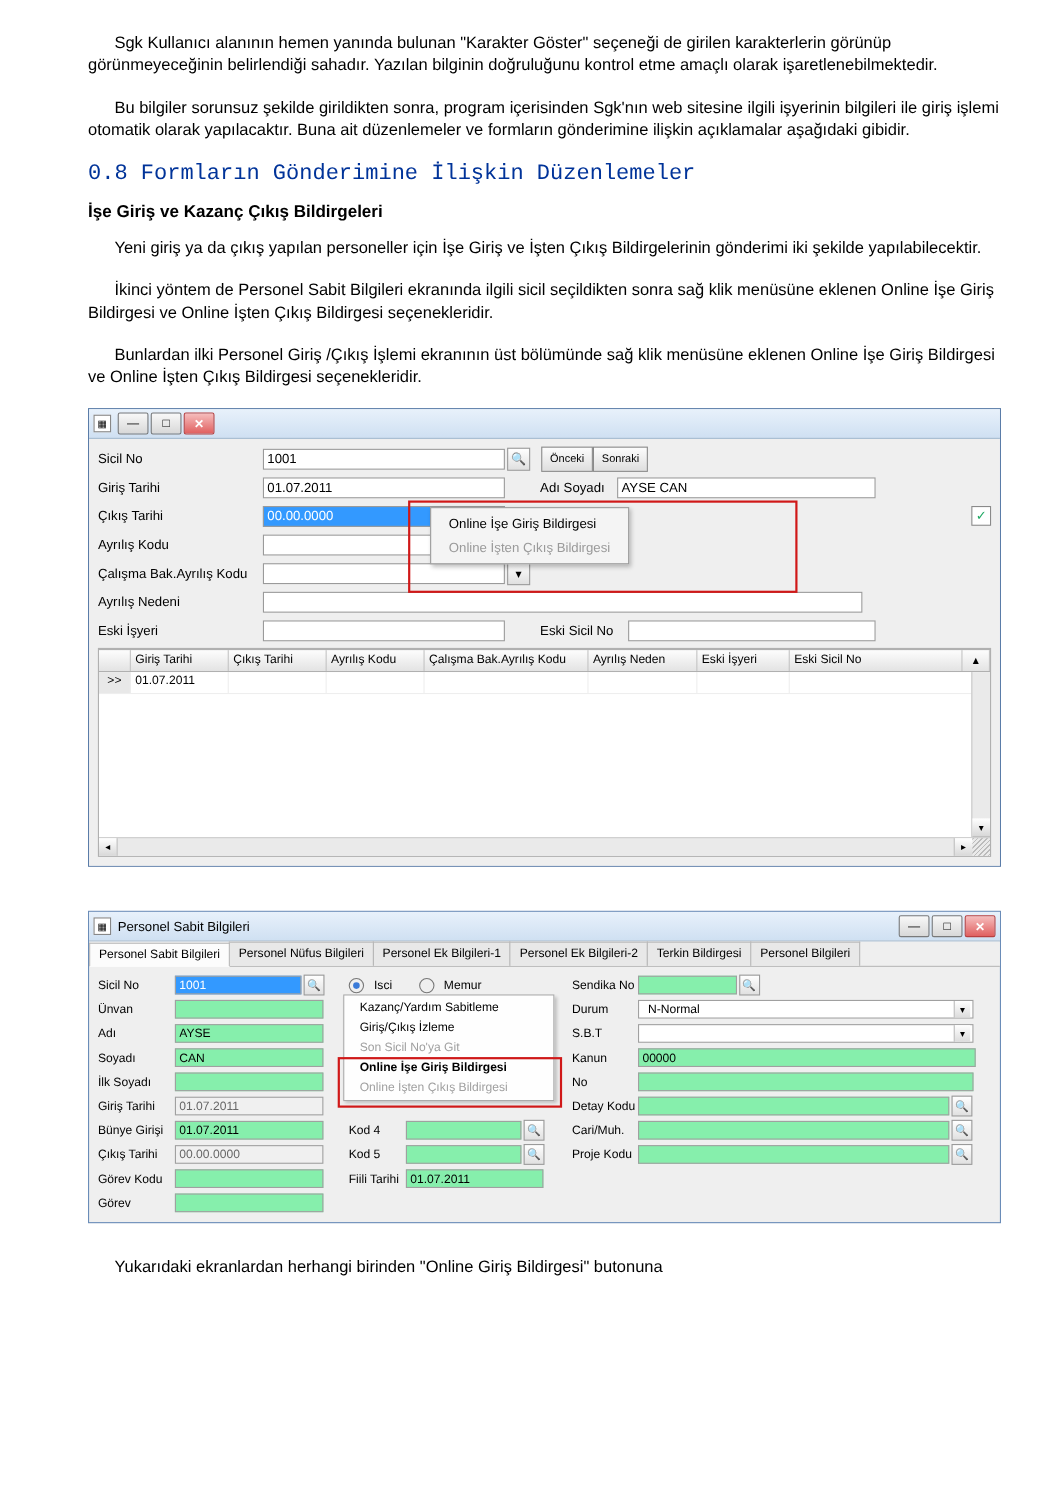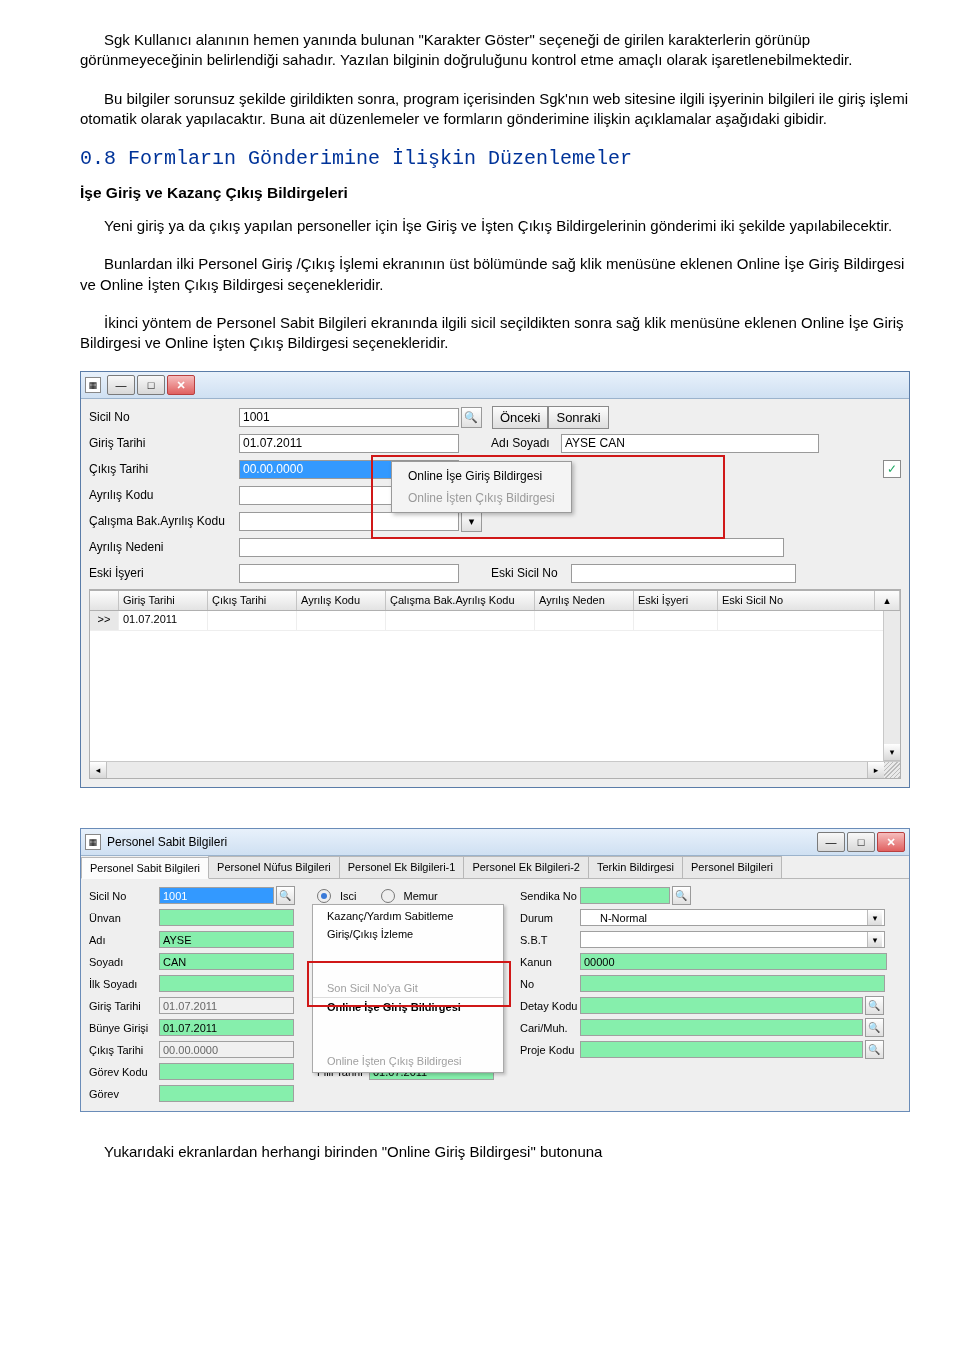--- a/index.html
+++ b/index.html
@@ -48,21 +48,21 @@
     display:flex;align-items:center;justify-content:center;font-size:11px;
   }
   .wb.close{background:linear-gradient(#f6bdbd,#e06060);border-color:#b84040;color:#fff;font-weight:bold;}
   .formarea{background:#efefef;padding:6px 8px 8px 8px;}
   .row{display:flex;align-items:center;height:24px;margin-bottom:2px;}
   .lbl{width:150px;font-size:12px;}
   .lblnarrow{width:70px;font-size:12px;}
   .inp{height:19px;border:1px solid #9a9a9a;background:#fff;font-size:12px;padding:0 3px;box-sizing:border-box;}
   .inp-sel{background:#3399ff;color:#fff;}
   .sq{width:19px;height:19px;border:1px solid #9a9a9a;background:linear-gradient(#fff,#e0e0e0);display:flex;align-items:center;justify-content:center;font-size:11px;margin-left:2px;}
-  .btn{height:21px;border:1px solid #8a8a8a;background:linear-gradient(#fcfcfc,#dedede);font-size:13px;padding:0 7px;display:flex;align-items:center;}
+  .btn{height:21px;border:1px solid #8a8a8a;background:linear-gradient(#fcfcfc,#dedede);font-size:10px;padding:0 7px;display:flex;align-items:center;}
   .ctxmenu{
     position:absolute;background:#f4f4f4;border:1px solid #9a9a9a;
     box-shadow:2px 2px 4px rgba(0,0,0,0.25);
     font-size:12px;padding:3px 0;
   }
   .ctxmenu .mi{padding:4px 16px;white-space:nowrap;}
   .ctxmenu .mi.dis{color:#9a9a9a;}
   .redbox{border:2px solid #d01818;}
   .gridhead{
     display:flex;background:linear-gradient(#fdfdfd,#e3e3e3);
@@ -93,43 +93,43 @@
   .s2body{padding:6px 8px;display:flex;gap:18px;position:relative;}
   .col{display:flex;flex-direction:column;}
   .r2{display:flex;align-items:center;height:21px;margin-bottom:1px;}
   .l2{width:70px;font-size:11px;}
   .l2b{width:60px;font-size:11px;}
   .l2m{width:52px;font-size:11px;}
   .i2{height:17px;border:1px solid #a0a0a0;background:#86efac;font-size:11px;padding:0 3px;box-sizing:border-box;}
   .i2dis{background:#f0f0f0;color:#666;}
   .i2sel{background:#3399ff;color:#fff;}
   .sq2{width:17px;height:17px;border:1px solid #9a9a9a;background:linear-gradient(#fff,#e0e0e0);display:flex;align-items:center;justify-content:center;font-size:10px;margin-left:2px;}
-  .combo{height:17px;border:1px solid #a0a0a0;background:#fff;font-size:11px;padding:0 19px;display:flex;align-items:center;position:relative;box-sizing:border-box;}
+  .combo{height:17px;border:1px solid #a0a0a0;background:#fff;font-size:11px;padding:0 8px;display:flex;align-items:center;position:relative;box-sizing:border-box;}
   .combo::after{content:"▾";position:absolute;right:2px;top:0;bottom:0;width:14px;display:flex;align-items:center;justify-content:center;background:linear-gradient(#fff,#dcdcdc);border-left:1px solid #bbb;font-size:9px;}
   .radio{width:12px;height:12px;border:1px solid #777;border-radius:50%;margin-right:3px;display:inline-flex;align-items:center;justify-content:center;}
   .radio .dot{width:6px;height:6px;border-radius:50%;background:#3a7ad8;}
   .ctxmenu2{
     position:absolute;background:#fefefe;border:1px solid #aaa;
     box-shadow:2px 2px 3px rgba(0,0,0,0.2);
     font-size:11px;padding:2px 0;
   }
   .ctxmenu2 .mi{padding:3px 14px;white-space:nowrap;}
-  .ctxmenu2 .mi.dis{color:#a0a0a0;margin-top:36px;}
+  .ctxmenu2 .mi.dis{color:#a0a0a0;}
 </style>
 </head>
 <body>
 
 <div class="page">
   <p class="indent">Sgk Kullanıcı alanının hemen yanında bulunan "Karakter Göster" seçeneği de girilen karakterlerin görünüp görünmeyeceğinin belirlendiği sahadır. Yazılan bilginin doğruluğunu kontrol etme amaçlı olarak işaretlenebilmektedir.</p>
   <p class="indent">Bu bilgiler sorunsuz şekilde girildikten sonra, program içerisinden Sgk'nın web sitesine ilgili işyerinin bilgileri ile giriş işlemi otomatik olarak yapılacaktır. Buna ait düzenlemeler ve formların gönderimine ilişkin açıklamalar aşağıdaki gibidir.</p>
   <h2 class="sec">0.8  Formların Gönderimine İlişkin Düzenlemeler</h2>
   <h3 class="sub">İşe Giriş ve Kazanç Çıkış Bildirgeleri</h3>
   <p class="indent">Yeni giriş ya da çıkış yapılan personeller için İşe Giriş ve İşten Çıkış Bildirgelerinin gönderimi iki şekilde yapılabilecektir.</p>
+  <p class="indent">İkinci yöntem de Personel Sabit Bilgileri ekranında ilgili sicil seçildikten sonra sağ klik menüsüne eklenen Online İşe Giriş Bildirgesi ve Online İşten Çıkış Bildirgesi seçenekleridir.</p>
   <p class="indent">Bunlardan ilki Personel Giriş /Çıkış İşlemi ekranının üst bölümünde sağ klik menüsüne eklenen Online İşe Giriş Bildirgesi ve Online İşten Çıkış Bildirgesi seçenekleridir.</p>
-  <p class="indent">İkinci yöntem de Personel Sabit Bilgileri ekranında ilgili sicil seçildikten sonra sağ klik menüsüne eklenen Online İşe Giriş Bildirgesi ve Online İşten Çıkış Bildirgesi seçenekleridir.</p>
 
   <div class="shot1">
     <div class="titlebar">
       <div class="tb-icon">▦</div>
       <div class="winbtns">
         <div class="wb">—</div>
         <div class="wb">□</div>
         <div class="wb close">✕</div>
       </div>
     </div>
@@ -140,21 +140,21 @@
         <div class="sq">🔍</div>
         <div style="width:10px"></div>
         <div class="btn">Önceki</div>
         <div class="btn">Sonraki</div>
       </div>
       <div class="row">
         <div class="lbl">Giriş Tarihi</div>
         <input class="inp" style="width: 220px;" value="01.07.2011">
         <div style="width:32px"></div>
         <div class="lblnarrow">Adı Soyadı</div>
-        <input class="inp" style="width: 258px;" value="AYSE CAN">
+        <input class="inp" style="width: 235px;" value="AYSE CAN">
       </div>
       <div class="row">
         <div class="lbl">Çıkış Tarihi</div>
         <div class="inp inp-sel" style="width:220px;display:flex;align-items:center;">00.00.0000</div>
         <div style="flex:1"></div>
         <div class="chk">✓</div>
       </div>
       <div class="row">
         <div class="lbl">Ayrılış Kodu</div>
         <input class="inp" style="width: 220px;">

